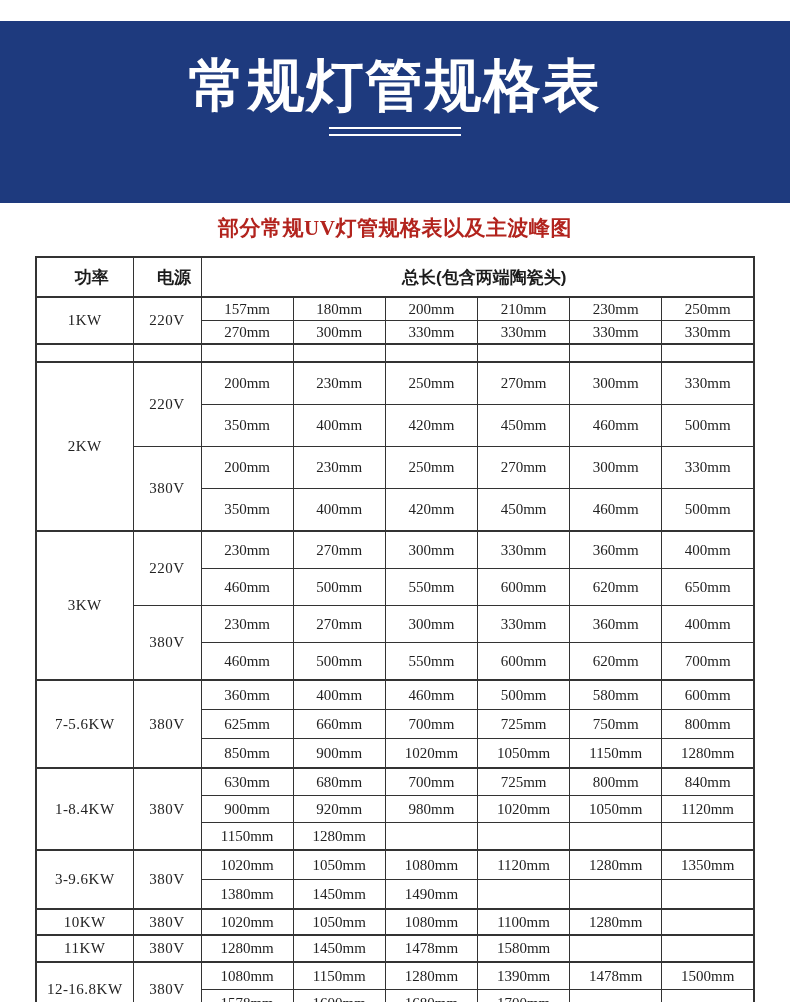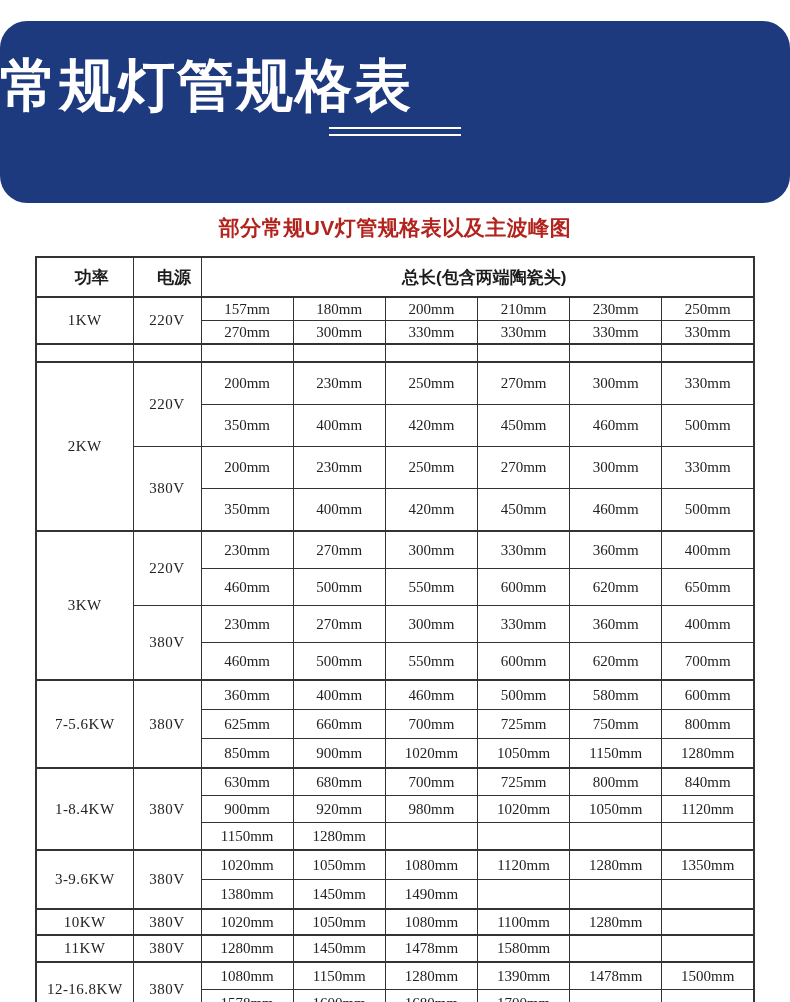--- a/index.html
+++ b/index.html
@@ -2,36 +2,37 @@
 <html><head>
 <meta charset="utf-8">
 <style>
   html,body{margin:0;padding:0;}
   body{
     width:790px;height:1002px;background:#ffffff;overflow:hidden;position:relative;
     font-family:"Liberation Sans",sans-serif;
   }
   .top-gap{height:21px;background:#ffffff;}
   .banner{
-    height:182px;background:#1e3a7e;text-align:left;box-sizing:border-box;padding-top:35px;border-radius:27px;
+    height:182px;background:#1e3a7e;text-align:center;box-sizing:border-box;padding-top:35px;
   }
   .banner-title{
     margin:0;color:#ffffff;font-size:57px;line-height:1.05;font-weight:900;
     letter-spacing:2px;font-family:"Liberation Sans",sans-serif;
   }
   .banner-subtitle{
     margin-top:13px;color:#c5cfe6;font-size:20px;letter-spacing:5px;font-weight:400;
   }
   .double-line{
     width:132px;height:5px;margin:11px auto 0;
     border-top:2px solid #ffffff;border-bottom:2px solid #ffffff;
   }
   .section-heading{
     margin-top:11px;text-align:center;color:#b2231d;font-size:21px;font-weight:bold;
     letter-spacing:0.5px;
+    font-family:Liberation Serif, serif;
   }
   .table-wrap{margin:14px 35px 0;}
   table.spec{
     width:720px;border-collapse:collapse;table-layout:fixed;
     border:2px solid #333333;
   }
   table.spec th,table.spec td{
     border:1px solid #333333;text-align:center;vertical-align:middle;
     padding:0 2px;overflow:hidden;white-space:nowrap;
   }

